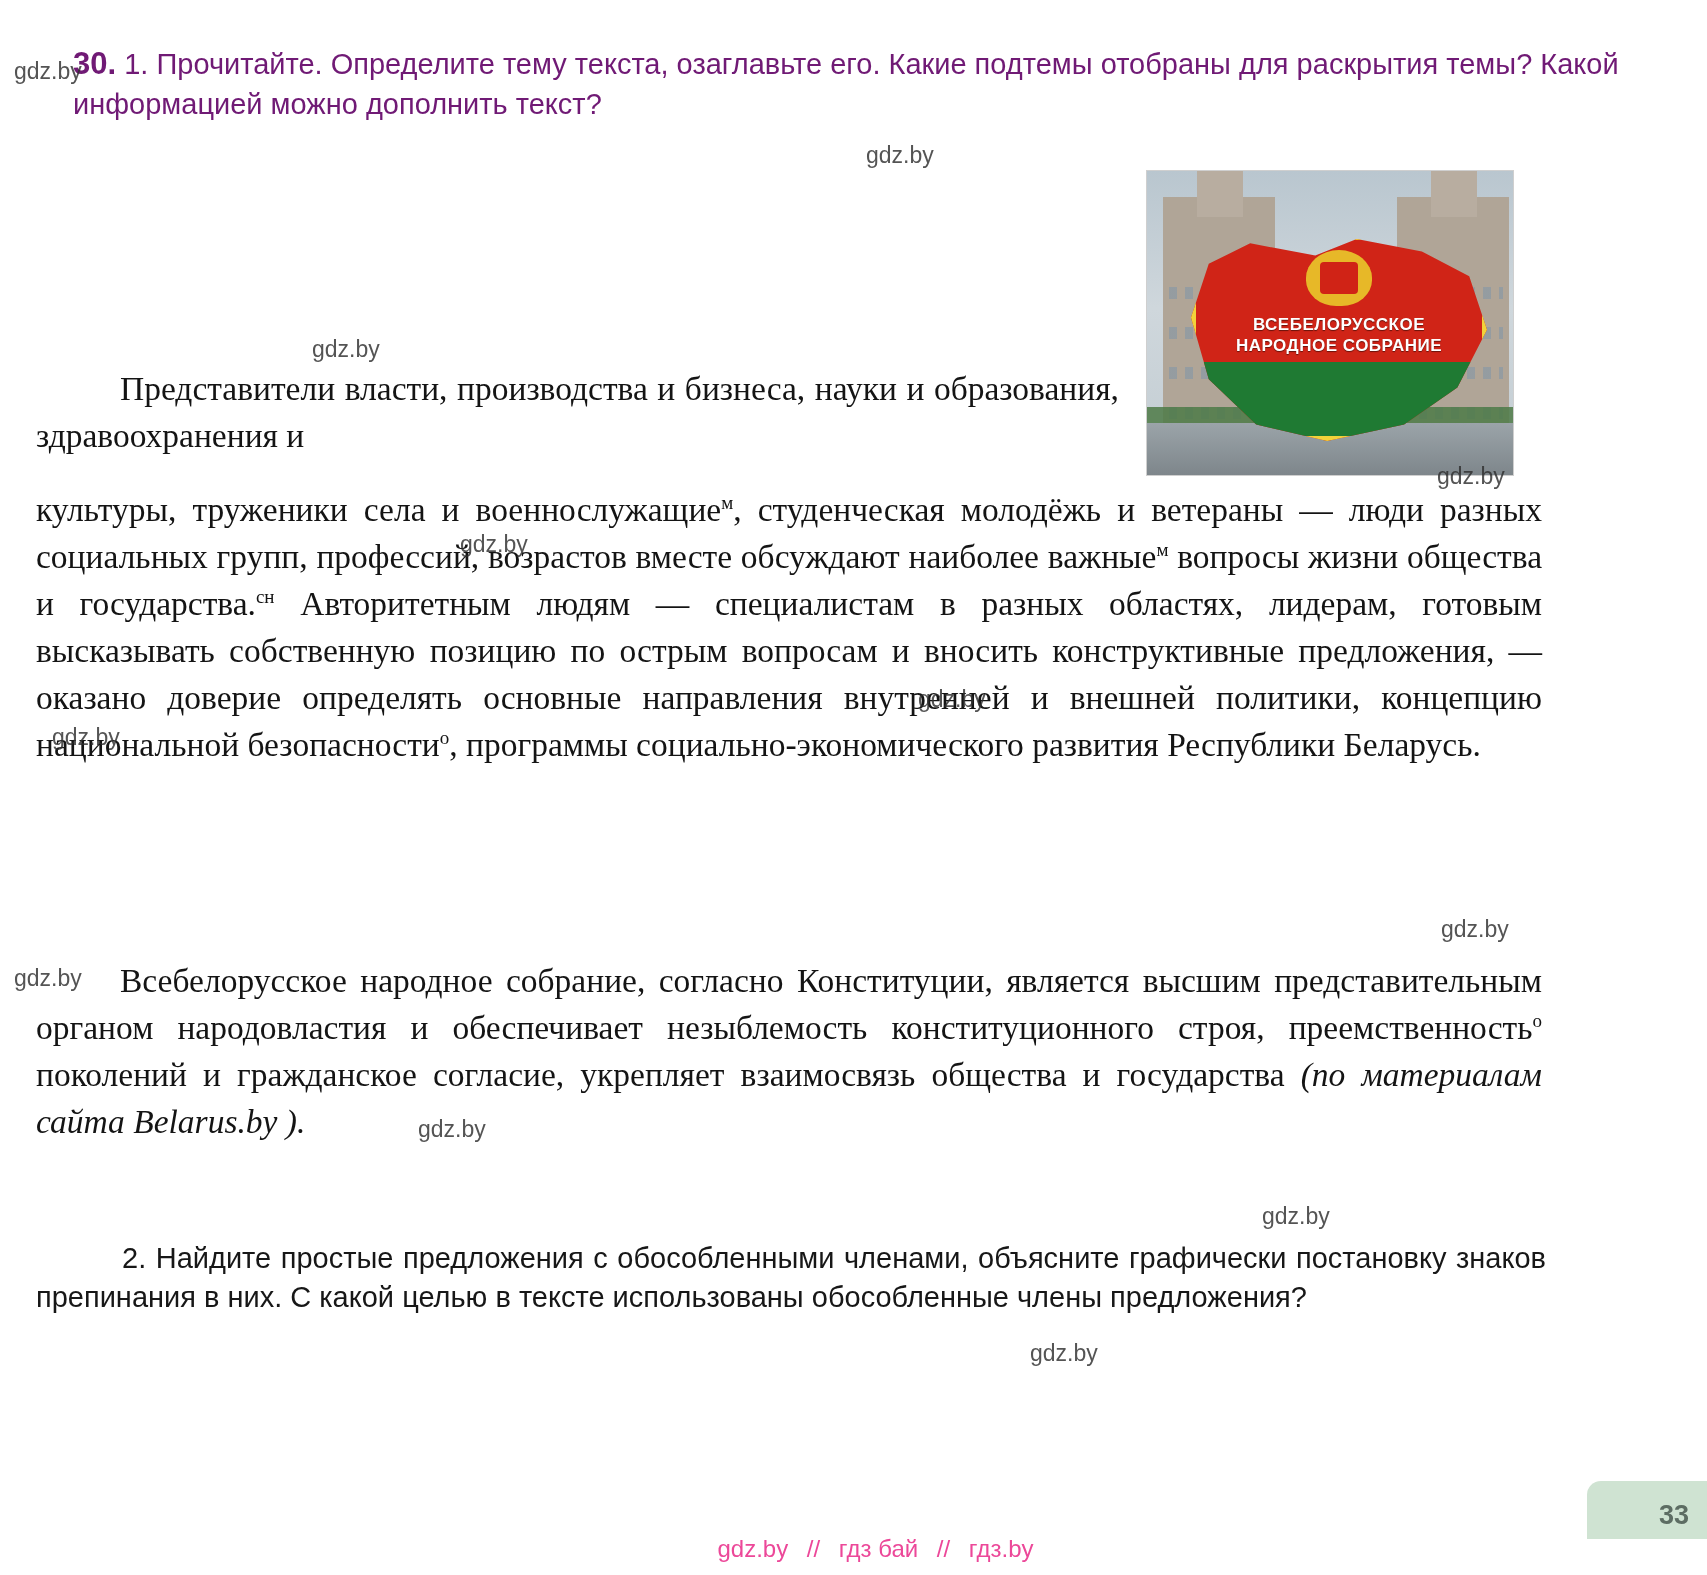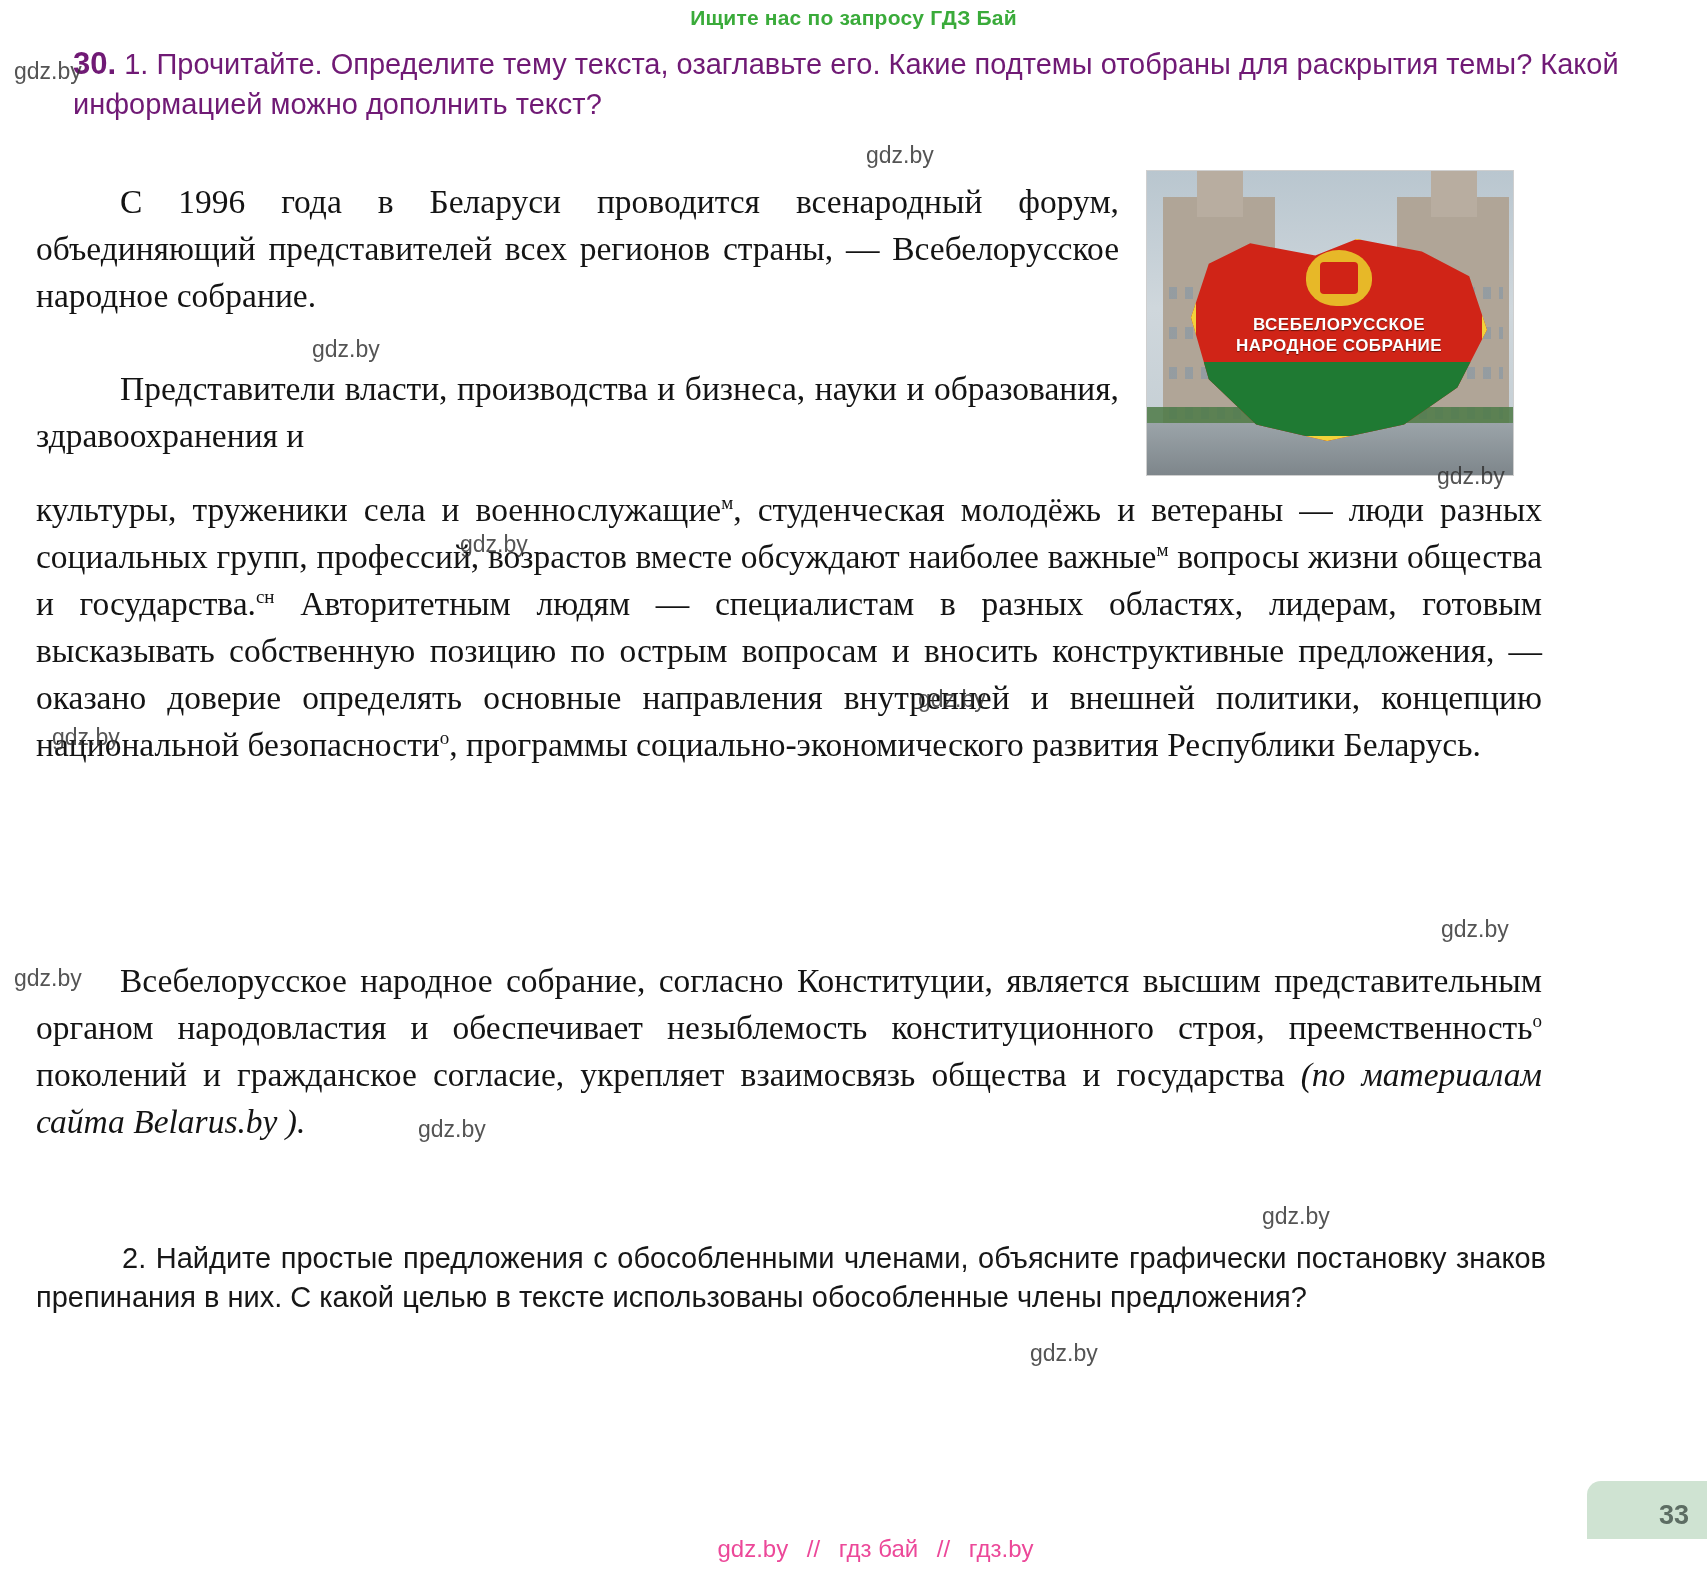--- a/index.html
+++ b/index.html
@@ -230,21 +230,20 @@
     font-size: 27px;
     font-weight: bold;
     color: #5d6d63;
   }
 </style>
 </head>
 <body>
 
 <div id="page">
 
-  <div id="top-banner">Ищите нас по запросу ГДЗ Бай</div>
 
   <div id="task-head">
     <span class="num">30.</span>
     <span class="sub">1. Прочитайте. Определите тему текста, озаглавьте его. Какие подтемы отобраны для раскрытия темы? Какой информацией можно дополнить текст?</span>
   </div>
 
   <div id="figure">
     <div class="bld left">
       <div class="tower l">
         
@@ -269,21 +268,20 @@
     <div id="emblem">
       <div id="emblem-green"></div>
       <div id="emblem-crest"></div>
       <div id="emblem-text">
         <div>ВСЕБЕЛОРУССКОЕ</div>
         <div>НАРОДНОЕ СОБРАНИЕ</div>
       </div>
     </div>
   </div>
 
-  <div class="para indent" id="p1">С 1996 года в Беларуси проводится всенародный форум, объединяющий представителей всех регионов страны, — Всебелорусское народное собрание.</div>
 
   <div class="para indent" id="p2">Представители власти, производства и бизнеса, науки и образования, здравоохранения и</div>
 
   <div class="para" id="p3">
     <span>культуры, труженики села и военнослужащие</span><span class="sup">м</span><span>, студенческая молодёжь и ветераны — люди разных социальных групп, профессий, возрастов вместе обсуждают наиболее важные</span><span class="sup">м</span><span> вопросы жизни общества и государства.</span><span class="sup">сн</span><span> Авторитетным людям — специалистам в разных областях, лидерам, готовым высказывать собственную позицию по острым вопросам и вносить конструктивные предложения, — оказано доверие определять основные направления внутренней и внешней политики, концепцию национальной безопасности</span><span class="sup">о</span><span>, программы социально-экономического развития Республики Беларусь.</span>
   </div>
 
   <div class="para indent" id="p4">
     <span>Всебелорусское народное собрание, согласно Конституции, является высшим представительным органом народовластия и обеспечивает незыблемость конституционного строя, преемственность</span><span class="sup">о</span><span> поколений и гражданское согласие, укрепляет взаимосвязь общества и государства </span><span class="ital">(по материалам сайта Belarus.by ).</span>
   </div>

